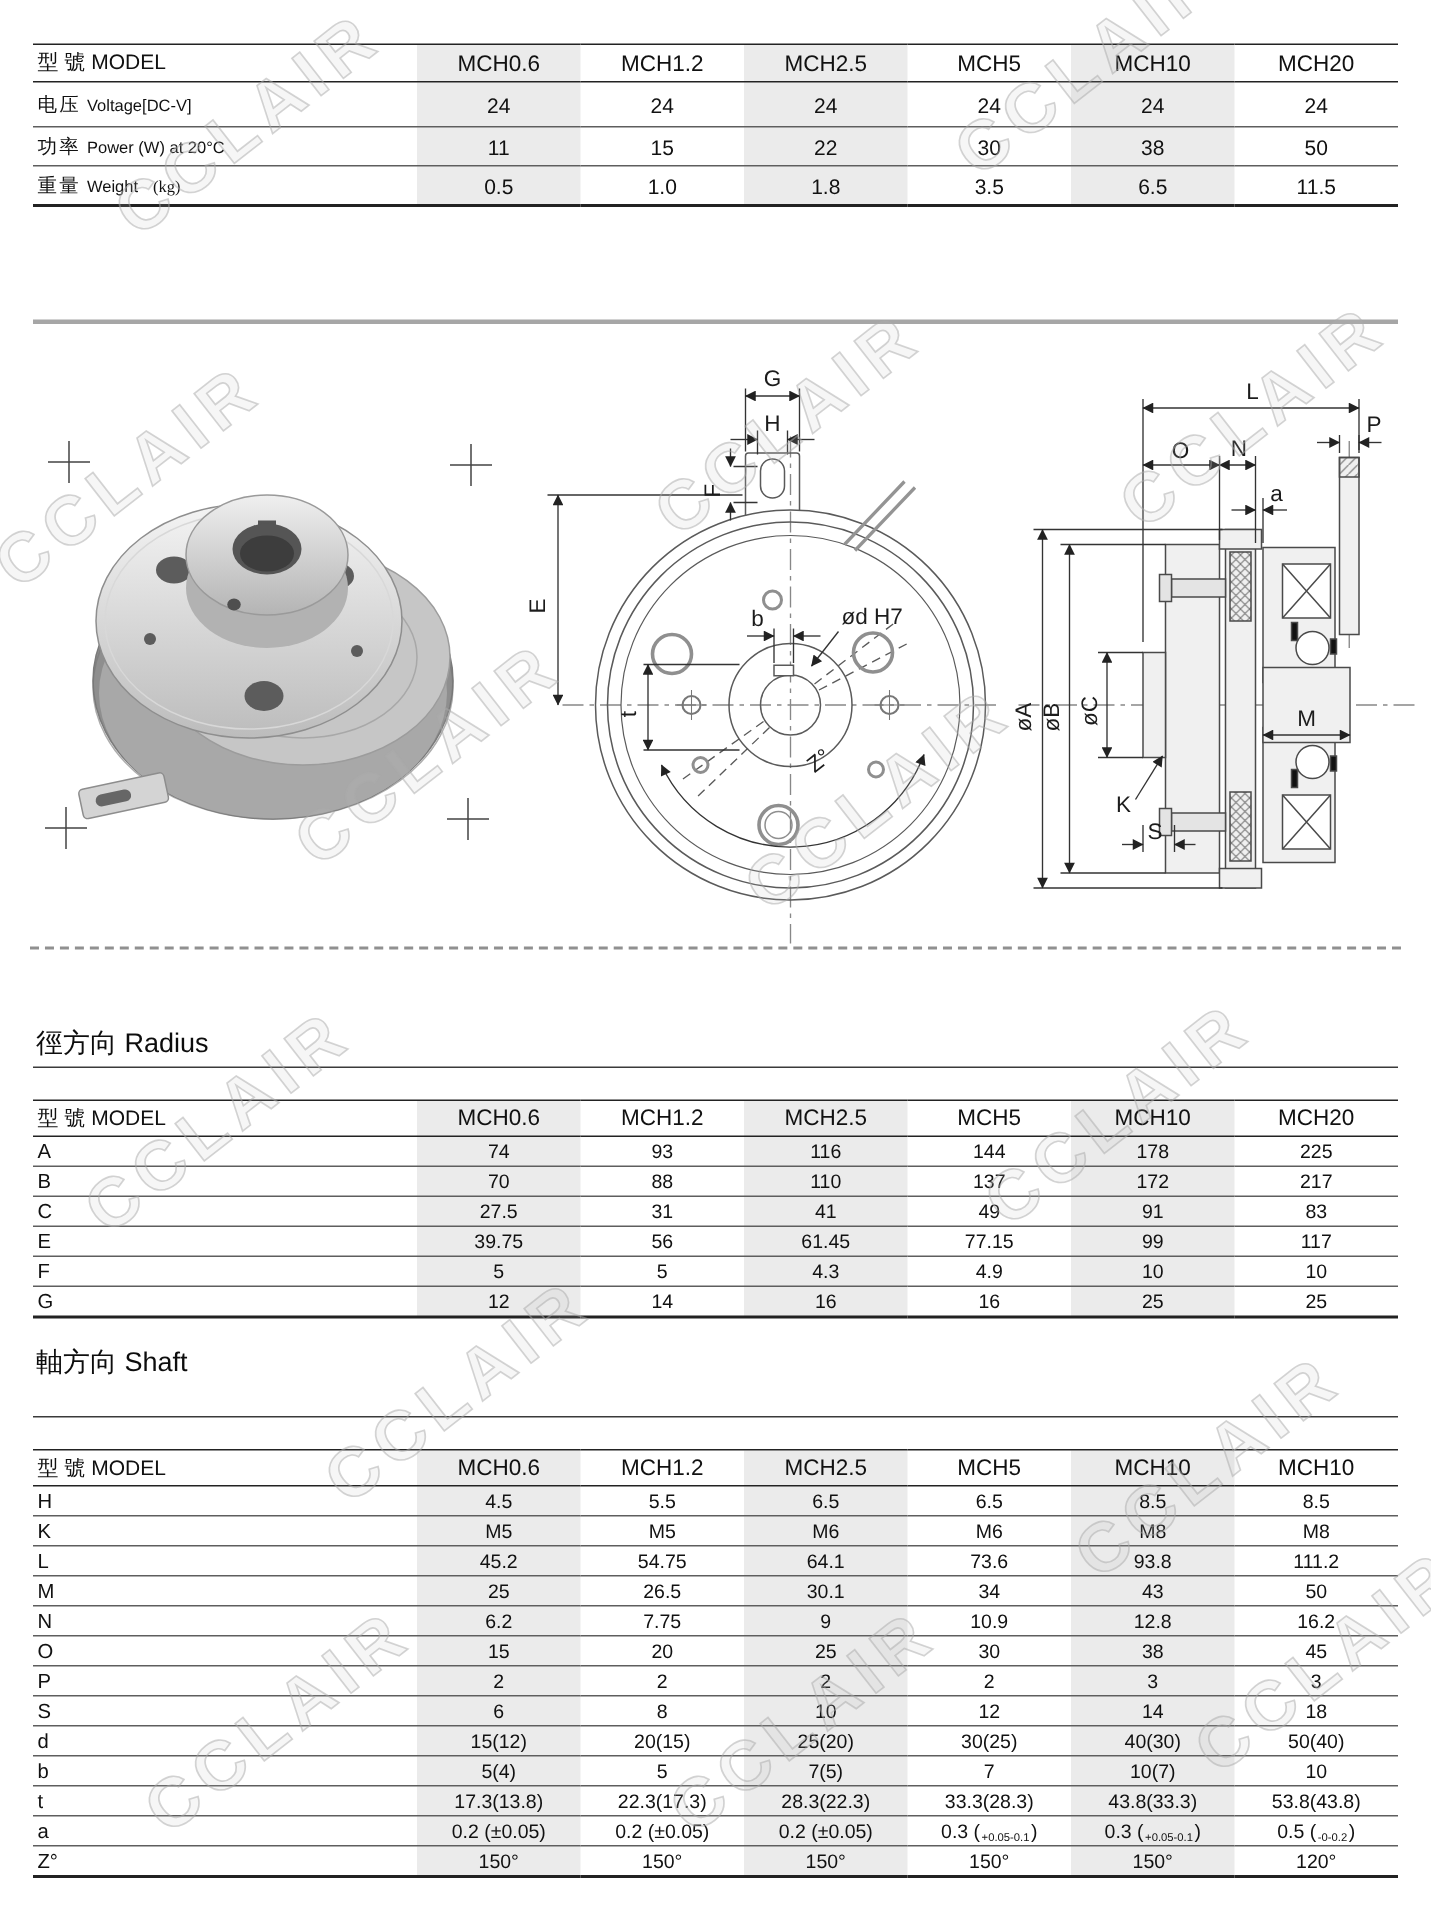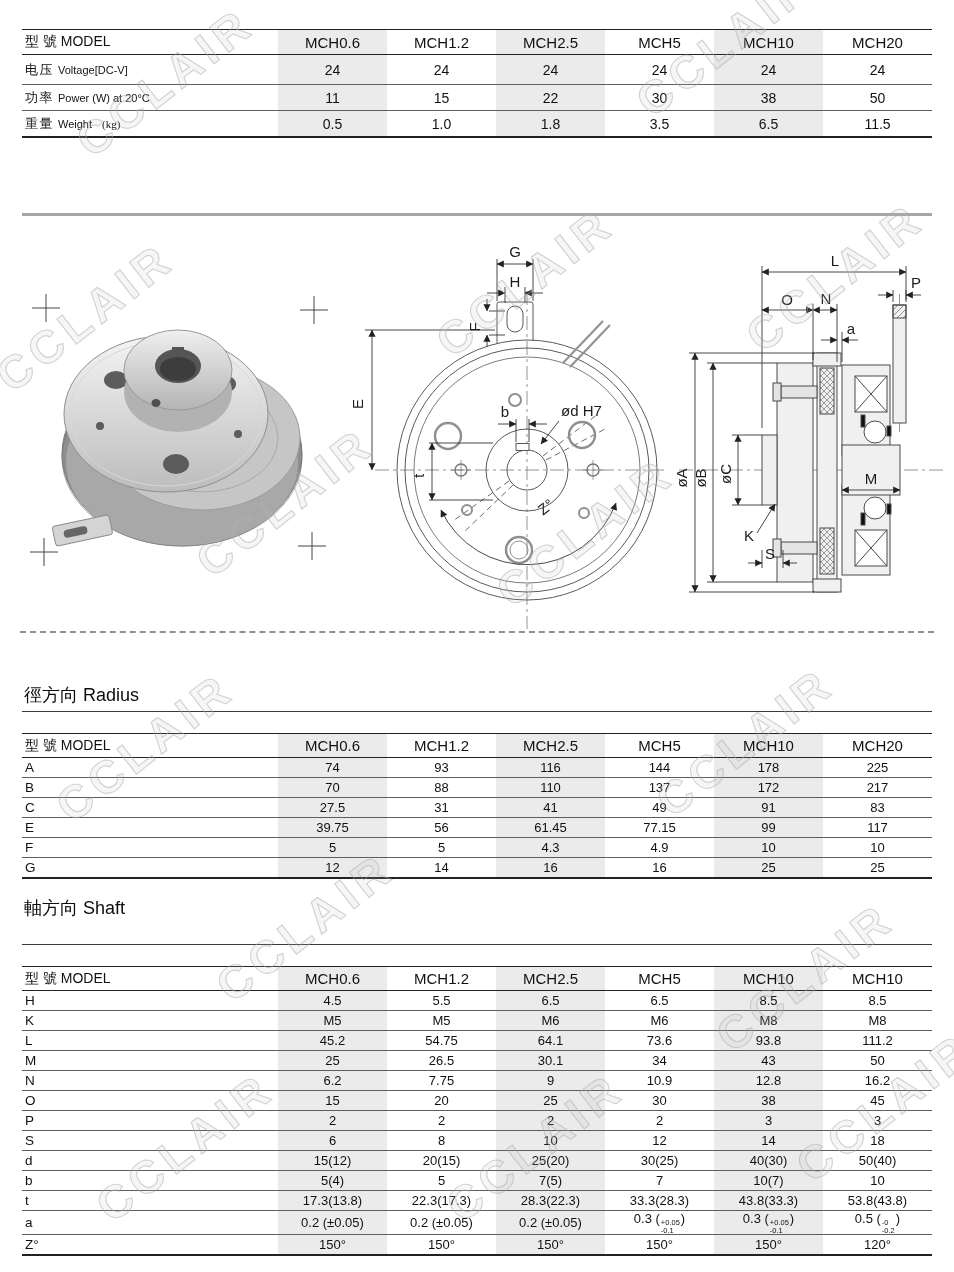--- a/index.html
+++ b/index.html
@@ -29,22 +29,22 @@
   .spec tbody td{height:25px;font-size:14px}
   .spec tbody tr:first-child td{height:29px}
   .spec td.lbl{line-height:14px}
   .zh{font-size:13px;letter-spacing:1.5px}
   .en{font-size:11px;margin-left:4px;letter-spacing:0}
   .unit{font-size:11px;margin-left:10px;font-family:"Liberation Serif","DejaVu Serif",serif}
   .sub{font-size:8.5px;line-height:9px;margin-top:1px;letter-spacing:0}
   .dim tbody td{height:19px;font-size:13px}
   .dim thead th{height:23px}
   .dim td.lbl{font-size:13.5px}
-  .stack{display:inline-flex;flex-direction:column;font-size:7.5px;line-height:7.5px;
-         vertical-align:-2px;text-align:left;margin:0 1px}
+  .stack{display:inline-flex;flex-direction:row;font-size:7.5px;line-height:7.5px;
+         vertical-align:-2px;text-align:right;margin:0 1px}
   
   svg.drawing{position:absolute;z-index:1;overflow:visible}
   .dimtext{font-size:15px;fill:#1c1c1c}
 </style>
 </head>
 <body>
 
 <div class="page">
 
   <div class="wm-layer">

